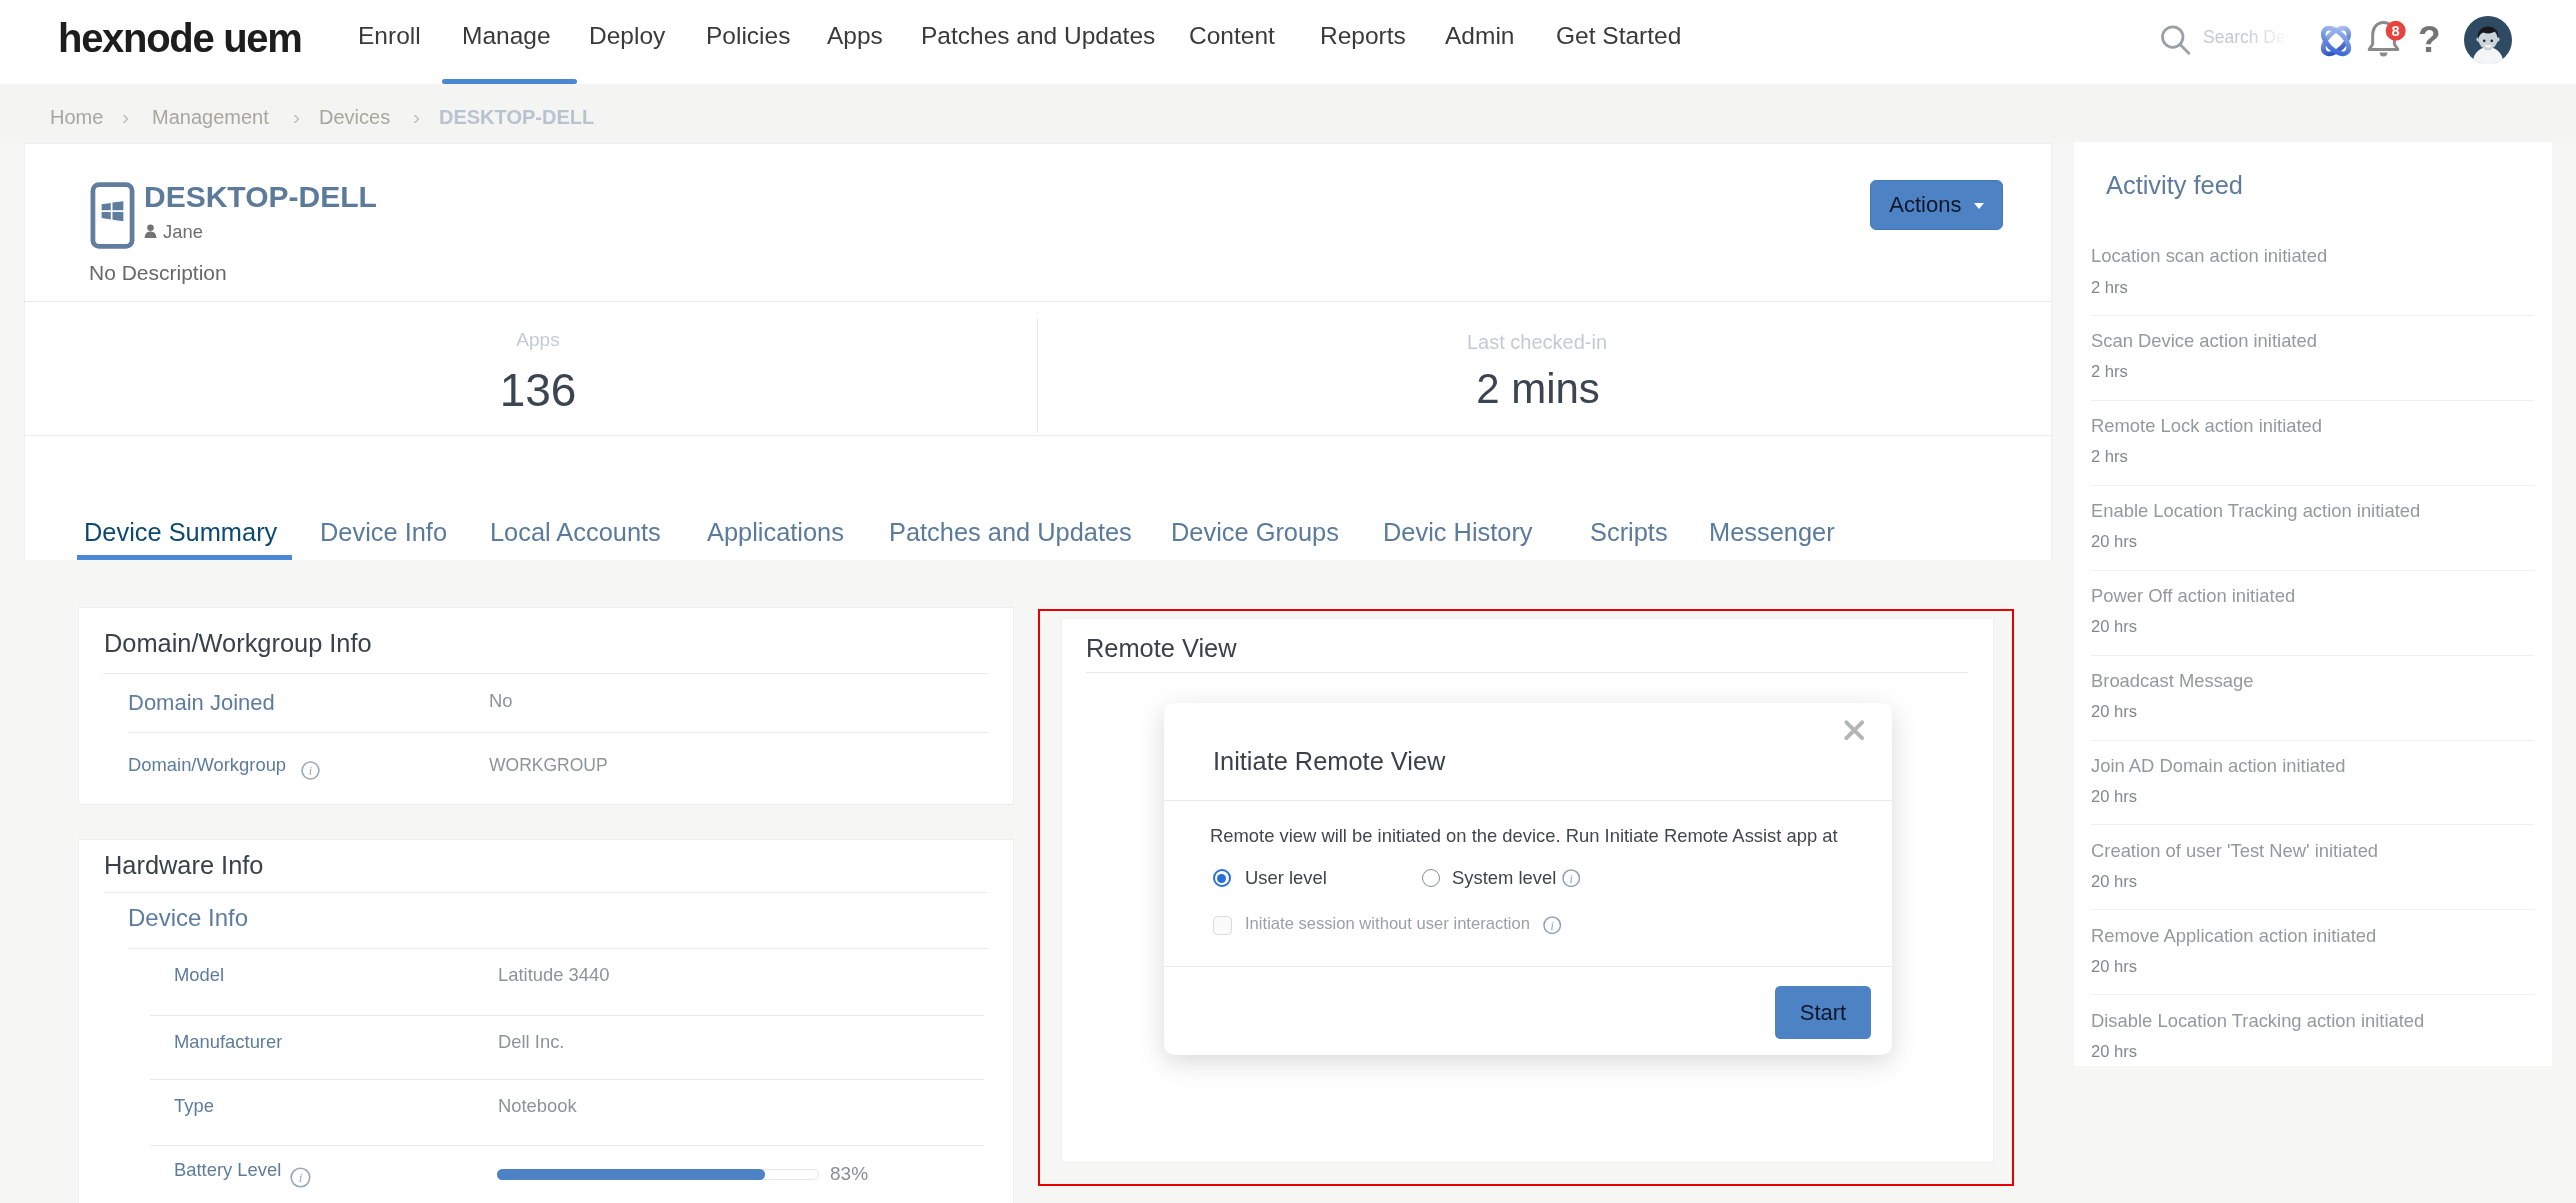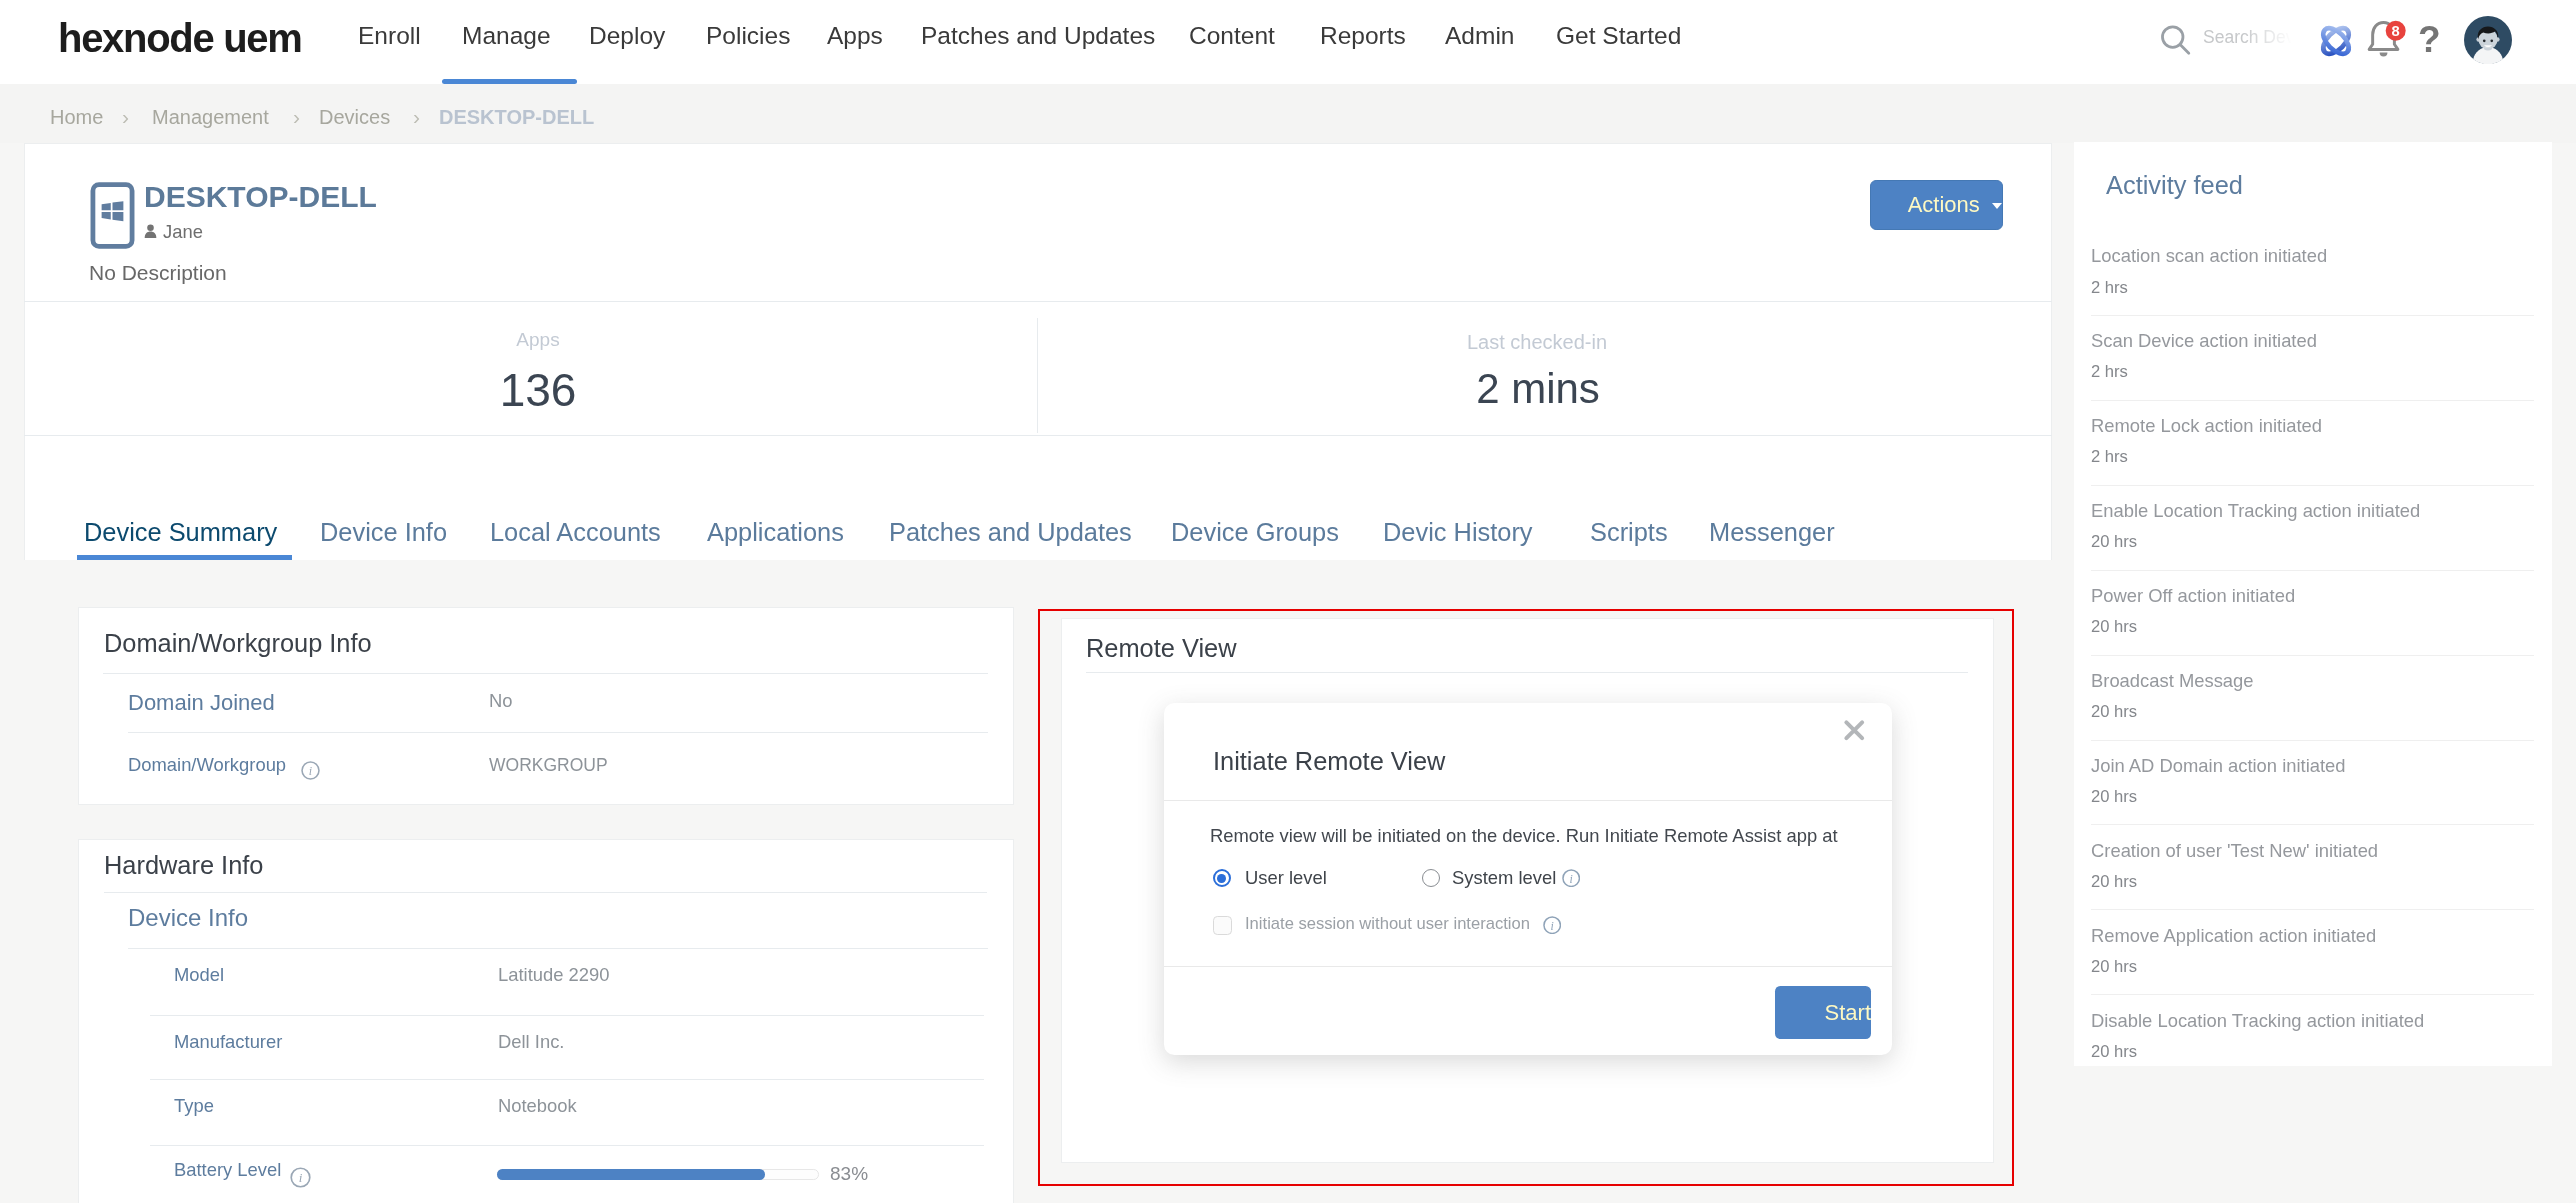--- a/index.html
+++ b/index.html
@@ -1,20 +1,20 @@
 <!DOCTYPE html>
 <html style="font-size:14px"><head><meta charset="utf-8">
 <style>
 *{margin:0;padding:0;box-sizing:border-box}
 html,body{width:2576px;height:1204px;font-family:"Liberation Sans",sans-serif;background:#fff;position:relative;overflow:hidden;-webkit-font-smoothing:antialiased}
 .t{position:absolute;line-height:1;white-space:nowrap}
 .abs{position:absolute}
 .hdiv{position:absolute;background:#e7ebee;height:0.9px}
 .card{position:absolute;background:#fff;border:0.9px solid #eceeef}
-.btn{position:absolute;background:#4d82c4;color:#fef9c3;border-radius:5.3px;text-align:right}
+.btn{position:absolute;background:#4d82c4;color:#0f172a;border-radius:5.3px;text-align:center}
 </style></head>
 <body>
 
 <div class="abs" style="left:0;top:84px;width:2576px;height:59px;background:#f4f4f3"></div>
 <div class="abs" style="left:0;top:143px;width:2576px;height:1061px;background:#f6f6f5"></div>
 
 <div class="t" style="left:58px;top:18.4px;font-size:40px;font-weight:bold;color:#1d1d1d;letter-spacing:-1.3px">hexnode uem</div>
 <div class="t" style="left:358px;top:24px;font-size:24.5px;color:#3a3a3a">Enroll</div>
 <div class="t" style="left:462px;top:24px;font-size:24.5px;color:#3a3a3a">Manage</div>
 <div class="t" style="left:589px;top:24px;font-size:24.5px;color:#3a3a3a">Deploy</div>
@@ -118,21 +118,21 @@
     <text x="11" y="16" font-size="14" font-style="italic" font-family="Liberation Serif" fill="#9aa7b5" text-anchor="middle">i</text>
   </svg>
 <div class="t" style="left:489px;top:757px;font-size:17.5px;color:#8d9399">WORKGROUP</div>
 
 <div class="card" style="left:78px;top:839px;width:936px;height:366px"></div>
 <div class="t" style="left:104px;top:853px;font-size:25.4px;color:#3b4149">Hardware Info</div>
 <div class="hdiv" style="left:104px;top:892px;width:883px"></div>
 <div class="t" style="left:128px;top:906px;font-size:24px;color:#5d7c9e">Device Info</div>
 <div class="hdiv" style="left:128px;top:948px;width:860px"></div>
 <div class="t" style="left:174px;top:966px;font-size:18.4px;color:#5d7c9e">Model</div>
-<div class="t" style="left:498px;top:966px;font-size:18.4px;color:#8d9399">Latitude 2290</div>
+<div class="t" style="left:498px;top:966px;font-size:18.4px;color:#8d9399">Latitude 3440</div>
 <div class="hdiv" style="left:150px;top:1015px;width:834px"></div>
 <div class="t" style="left:174px;top:1033px;font-size:18.4px;color:#5d7c9e">Manufacturer</div>
 <div class="t" style="left:498px;top:1033px;font-size:18.4px;color:#8d9399">Dell Inc.</div>
 <div class="hdiv" style="left:150px;top:1079px;width:834px"></div>
 <div class="t" style="left:174px;top:1097px;font-size:18.4px;color:#5d7c9e">Type</div>
 <div class="t" style="left:498px;top:1097px;font-size:18.4px;color:#8d9399">Notebook</div>
 <div class="hdiv" style="left:150px;top:1145px;width:834px"></div>
 <div class="t" style="left:174px;top:1161px;font-size:18.4px;color:#5d7c9e">Battery Level</div>
 <svg class="abs" style="left:290px;top:1167px" width="21" height="21" viewBox="0 0 24 24">
     <circle cx="12" cy="12" r="10.6" fill="none" stroke="#9aa7b5" stroke-width="1.9"></circle>

